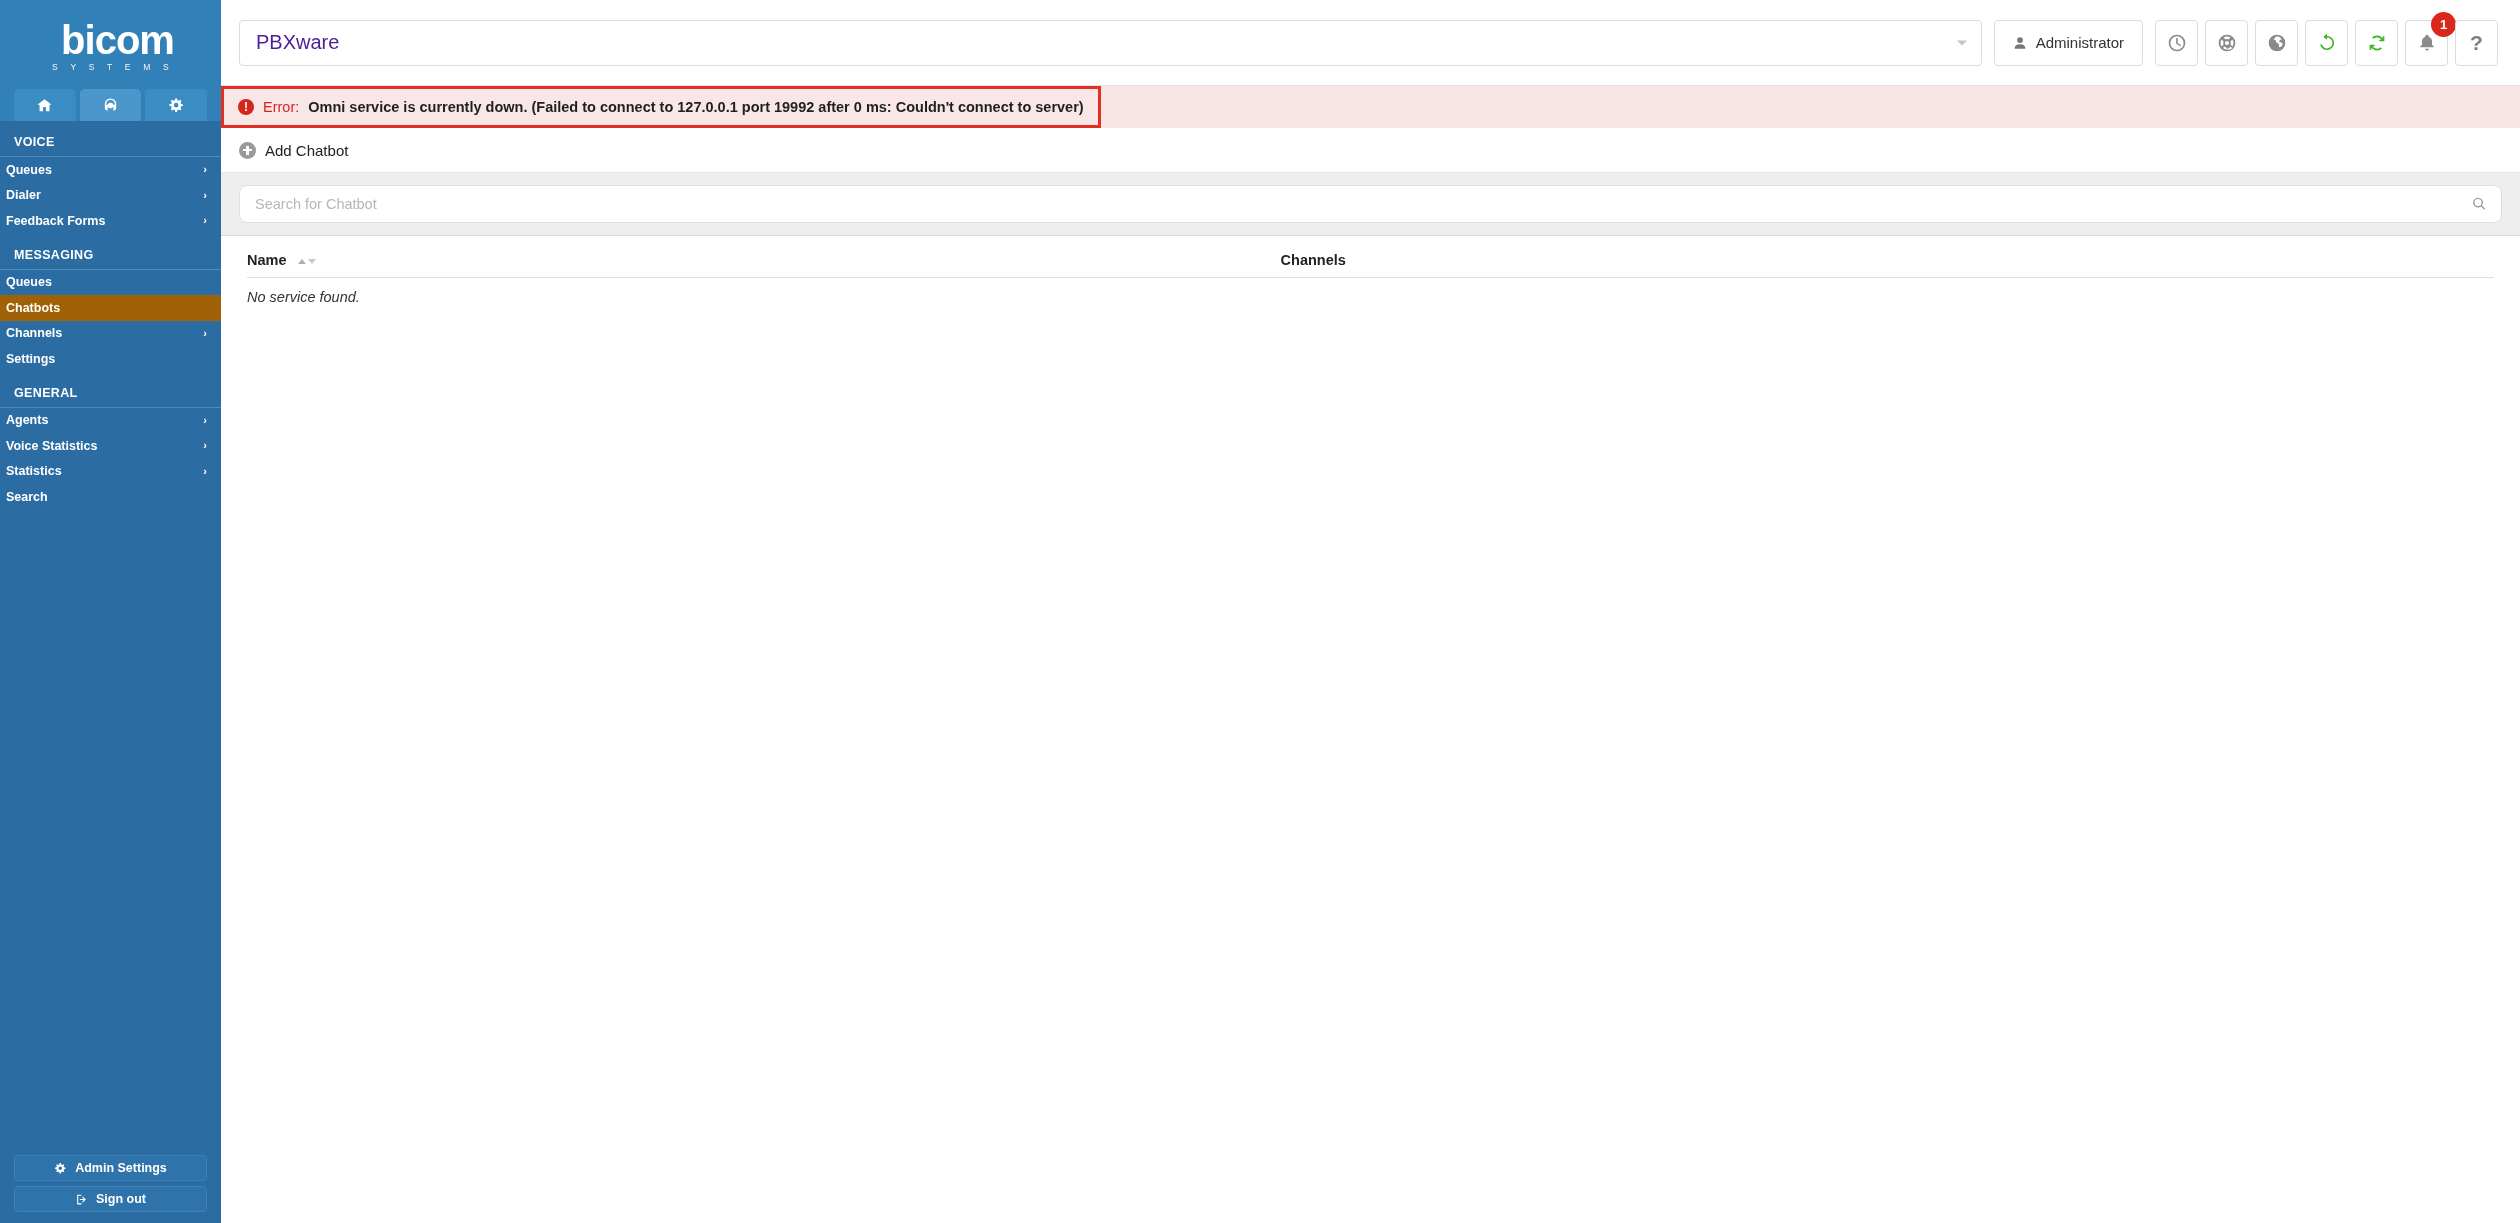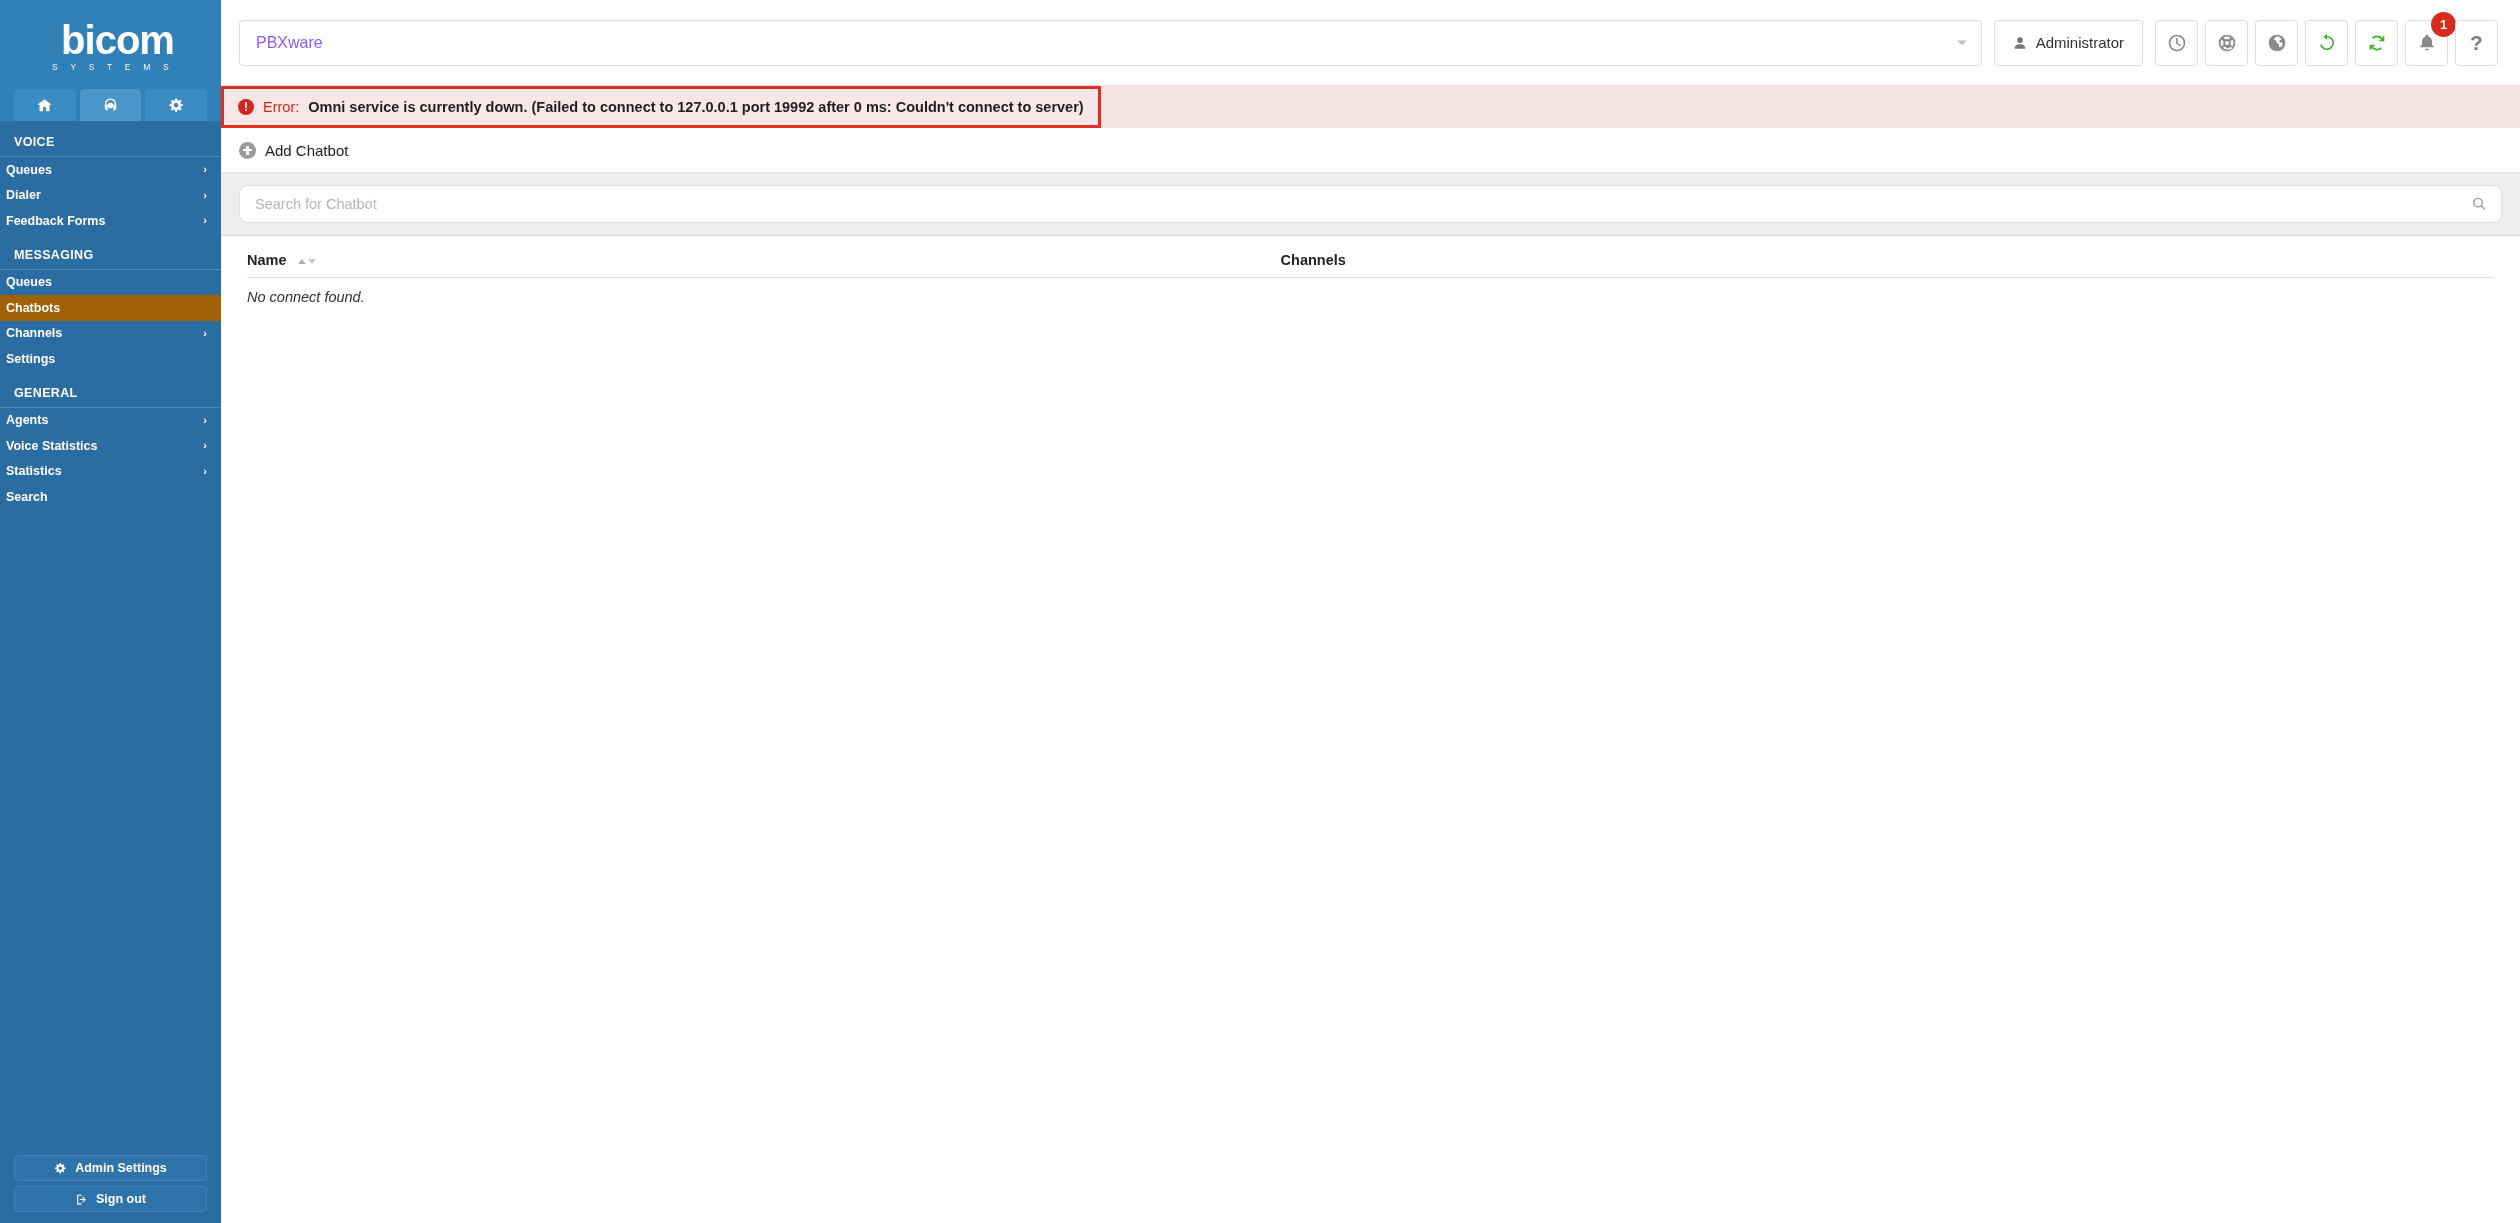--- a/index.html
+++ b/index.html
@@ -96,21 +96,21 @@
   }
   .server-select {
     flex: 1; height: 46px;
     border: 1px solid #dcdcdc; border-radius: 4px;
     background: #ffffff;
     display: flex; align-items: center;
     padding: 0 16px;
     cursor: pointer;
     position: relative;
   }
-  .server-select .val { color: #8b5cf6; font-size: 16px; }
+  .server-select .val { color: #4c1d95; font-size: 20px; }
   .server-select .caret {
     position: absolute; right: 14px; top: 50%;
     transform: translateY(-50%);
     width: 0; height: 0;
     border-left: 5px solid transparent;
     border-right: 5px solid transparent;
     border-top: 5px solid #c4c4c4;
   }
   .user-btn {
     height: 46px; padding: 0 18px;
@@ -425,20 +425,20 @@
                 <span class="tri down"></span>
               </span>
             </th>
             <th>
               <span>Channels</span>
             </th>
           </tr>
         </thead>
         <tbody>
           <tr>
-            <td colspan="2">No connect found.</td>
+            <td colspan="2">No service found.</td>
           </tr>
         </tbody>
       </table>
     </div>
 
   </div>
 </div>
 
 </body></html>

